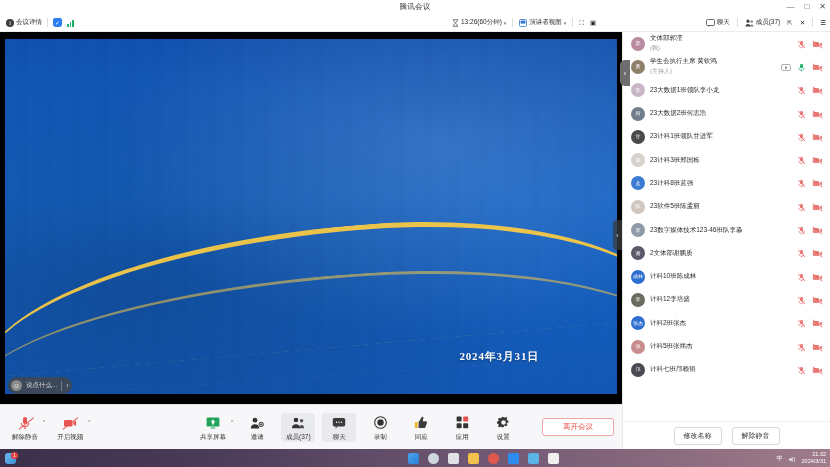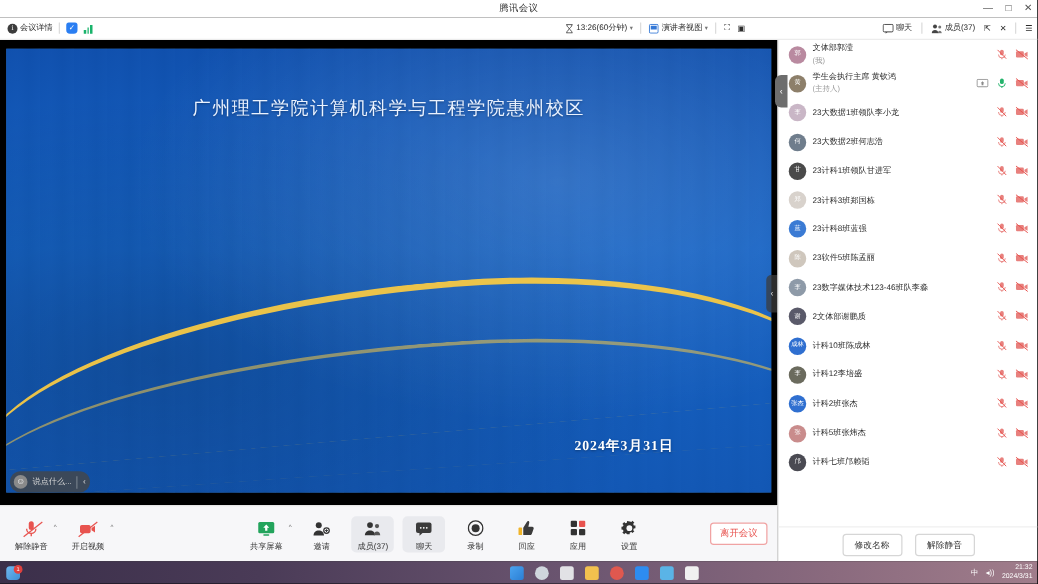--- a/index.html
+++ b/index.html
@@ -147,21 +147,21 @@
   }
   .ctl .glyph { height: 16px; display: flex; align-items: center; justify-content: center; }
   .ctl.active { background: #e9eaee; border-radius: 4px; }
   .ctl-grp { display: flex; align-items: center; gap: 1px; }
   .ctl-caret { font-size: 5px; color: #666; align-self: flex-start; margin-top: 6px; cursor: pointer; }
   .left-ctls { display: flex; align-items: center; gap: 8px; padding-left: 8px; }
   .center-ctls { position: absolute; left: 196px; display: flex; align-items: center; gap: 7px; }
   .leave-btn {
     position: absolute; right: 8px;
     border: 1px solid #f0a3a3; color: #e8534f; background: #fff;
-    border-radius: 3px; font-size: 7.5px; padding: 3px 7px; cursor: pointer; text-align: right;
+    border-radius: 3px; font-size: 7.5px; padding: 3px 20px; cursor: pointer; text-align: right;
   }
   .slash { position: relative; }
   .slash::after {
     content: ""; position: absolute; left: -2px; top: 50%; width: 19px; height: 1.4px;
     background: #e8534f; transform: rotate(-38deg); transform-origin: center;
   }
 
   
   .panel {
     position: absolute; left: 622px; top: 32px; width: 208px; height: 417px;
@@ -304,21 +304,20 @@
       <span class="mb-item">⇱</span>
       <span class="mb-item">✕</span>
       <div class="mb-sep"></div>
       <span class="mb-item">☰</span>
     </div>
   </div>
 
   <div class="stage">
     <div class="slide">
       <div class="slide-inner">
-        <div class="slide-sub">广州理工学院计算机科学与工程学院惠州校区</div>
         <div class="swoosh"></div>
         <div class="swoosh2"></div>
         <div class="slide-date">2024年3月31日</div>
       </div>
     </div>
 
     <div class="stage-pill">
       <span class="dot">☺</span>
       <span>说点什么...</span>
       <span class="pdiv"></span>

